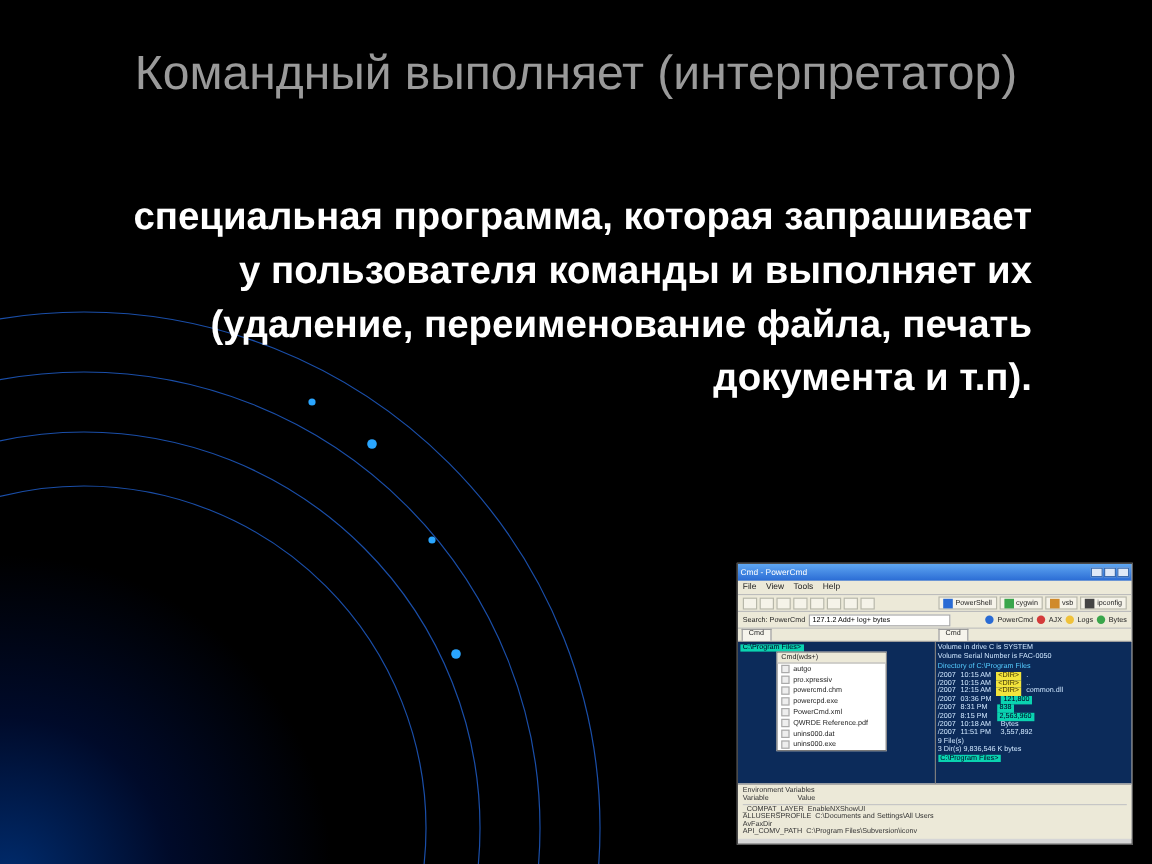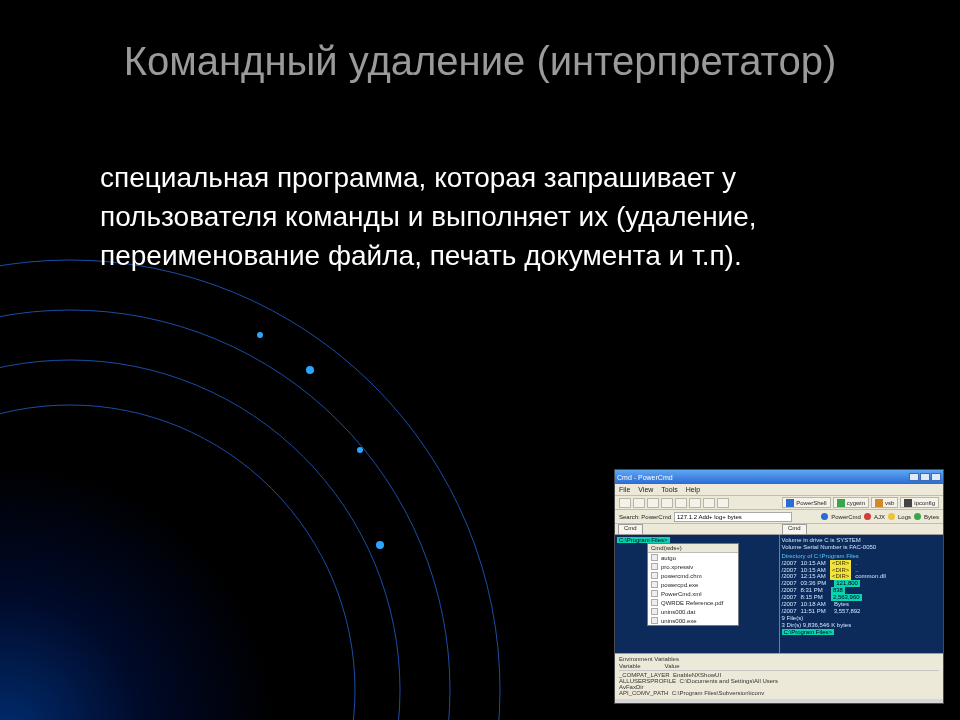--- a/index.html
+++ b/index.html
@@ -31,25 +31,25 @@
     left:0;right:0;top:36px;
     text-align:center;
     color:#9a9a9a;
     font-size:40px;
     line-height:1.25;
     font-weight:400;
   }
   .body-text{
     position:absolute;
     left:100px;right:100px;top:158px;
-    text-align:left;
+    text-align:right;
     color:#fff;
-    font-size:28px;
+    font-size:32px;
     line-height:1.40;
-    font-weight:400;
+    font-weight:700;
   }
   
   .shot{
     position:absolute;
     right:16px;bottom:16px;
     width:330px;height:235px;
     background:#d6d6d6;
     border:1px solid #4a4a4a;
     font-family:Tahoma,Arial,sans-serif;
     font-size:7px;
@@ -103,21 +103,21 @@
   <circle class="ring" cx="450" cy="450" r="430"></circle>
   <circle class="ring" cx="450" cy="450" r="380"></circle>
   <circle class="ring" cx="450" cy="450" r="330"></circle>
   <circle class="ring" cx="450" cy="450" r="285"></circle>
   <circle class="dot" cx="690" cy="130" r="4"></circle>
   <circle class="dot" cx="740" cy="210" r="3"></circle>
   <circle class="dot" cx="760" cy="305" r="4"></circle>
   <circle class="dot" cx="640" cy="95" r="3"></circle>
 </svg>
 
-<div class="title">Командный удаление (интерпретатор)</div>
+<div class="title">Командный выполняет (интерпретатор)</div>
 <div class="body-text">специальная программа, которая запрашивает у пользователя команды и выполняет их (удаление, переименование файла, печать документа и т.п).</div>
 
 <div class="shot">
   <div class="titlebar">
     <span>Cmd - PowerCmd</span>
     <div class="wbtns">
       <div class="wbtn"></div>
       <div class="wbtn"></div>
       <div class="wbtn"></div>
     </div>

